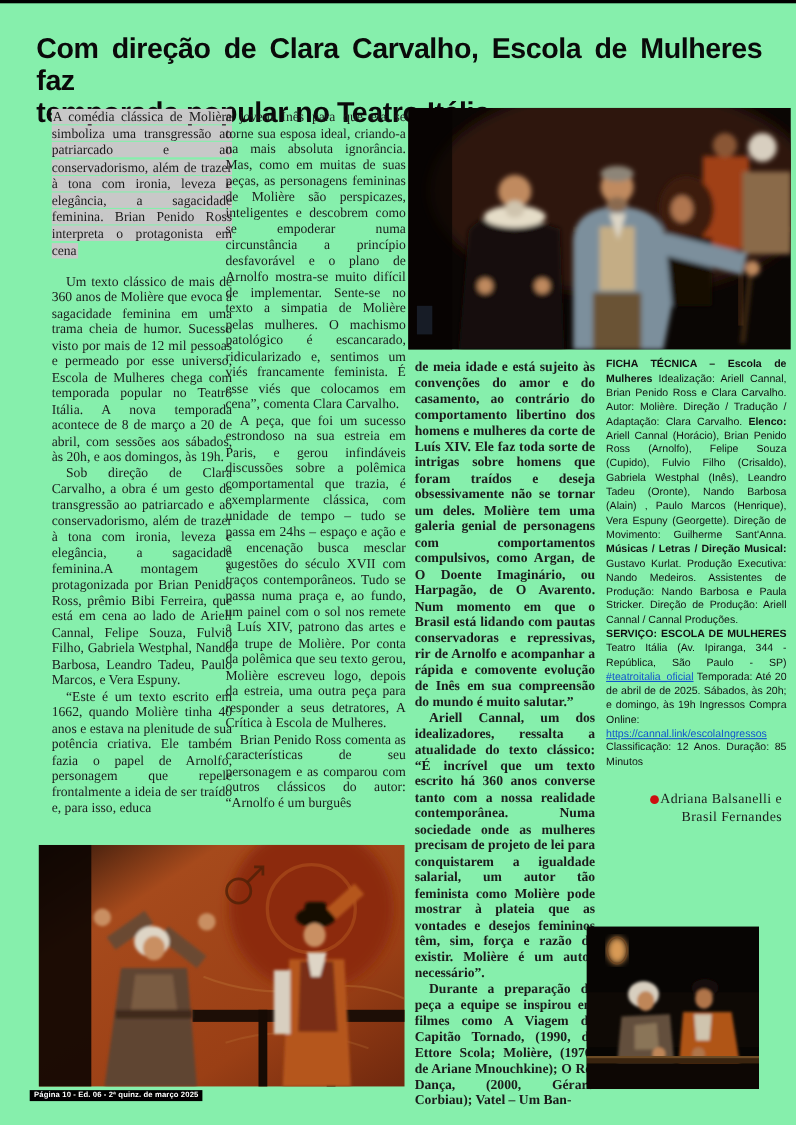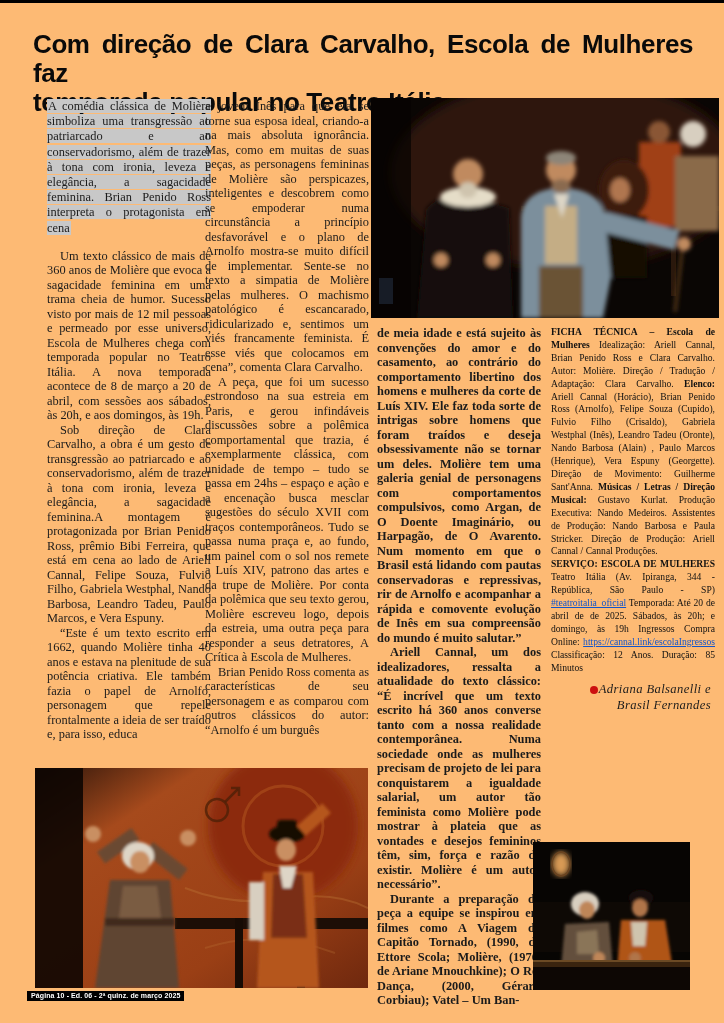--- a/index.html
+++ b/index.html
@@ -1,37 +1,37 @@
 <!DOCTYPE html>
 <html lang="pt"><head>
 <meta charset="utf-8">
 <style>
   html,body{margin:0;padding:0;background:#e8e8e8;}
-  .page{position:relative;width:724px;height:1023px;background:#fdba74;overflow:hidden;
+  .page{position:relative;width:724px;height:1023px;background:#86efac;overflow:hidden;
         font-family:"Liberation Serif",serif;color:#1b1b1b;margin:0 auto;}
   .topline{position:absolute;left:0;top:0;width:724px;height:3px;background:#000;}
   .headline{position:absolute;left:33px;top:30px;width:660px;
             font-family:"Liberation Sans",sans-serif;font-weight:bold;font-stretch:condensed;
             font-size:26px;line-height:29px;letter-spacing:-0.4px;color:#0a0a0a;}
   .headline .h1a{text-align:justify;text-align-last:justify;}
   .headline .h1b{text-align:left;}
   .col{position:absolute;width:164px;font-size:12.4px;line-height:14.5px;text-align:justify;}
   #col1{left:47px;top:99px;}
   #col2{left:205px;top:99px;}
   #col3{left:377px;top:326px;font-weight:bold;}
   #col4{left:551px;top:326px;}
   p.body-par{margin:0;}
   p.indent{text-indent:13px;}
   p.lead{margin-bottom:13px;line-height:15.2px;}
   p.lead span{background:#c8c8c8;padding:0 1px;}
-  .credits{font-family:Liberation Serif, serif;font-size:9.6px;line-height:12.9px;
+  .credits{font-family:Liberation Sans, sans-serif;font-size:9.6px;line-height:12.9px;
            text-align:justify;color:#111;}
   .credits .bold{font-weight:bold;}
   .blue-link{color:#1155cc;text-decoration:underline;cursor:pointer;}
-  .byline{margin-top:7px;text-align:right;font-style:italic;font-size:12.6px;
+  .byline{margin-top:18px;text-align:right;font-size:12.6px;
           line-height:16px;letter-spacing:0.4px;padding-right:4px;}
   .byline .dot{display:inline-block;width:8px;height:8px;border-radius:50%;
                background:#cc1010;margin-right:1px;position:relative;top:0.5px;}
   .photo{position:absolute;overflow:hidden;}
   .photo svg{display:block;width:100%;height:100%;}
   #photo-top{left:371px;top:98px;width:348px;height:220px;}
   #photo-bl{left:35px;top:768px;width:333px;height:220px;}
   #photo-br{left:533px;top:842px;width:157px;height:148px;}
   .footer-bar{position:absolute;left:27px;top:991px;height:10px;background:#000;color:#fff;
               font-family:"Liberation Sans",sans-serif;font-weight:bold;font-size:7px;

